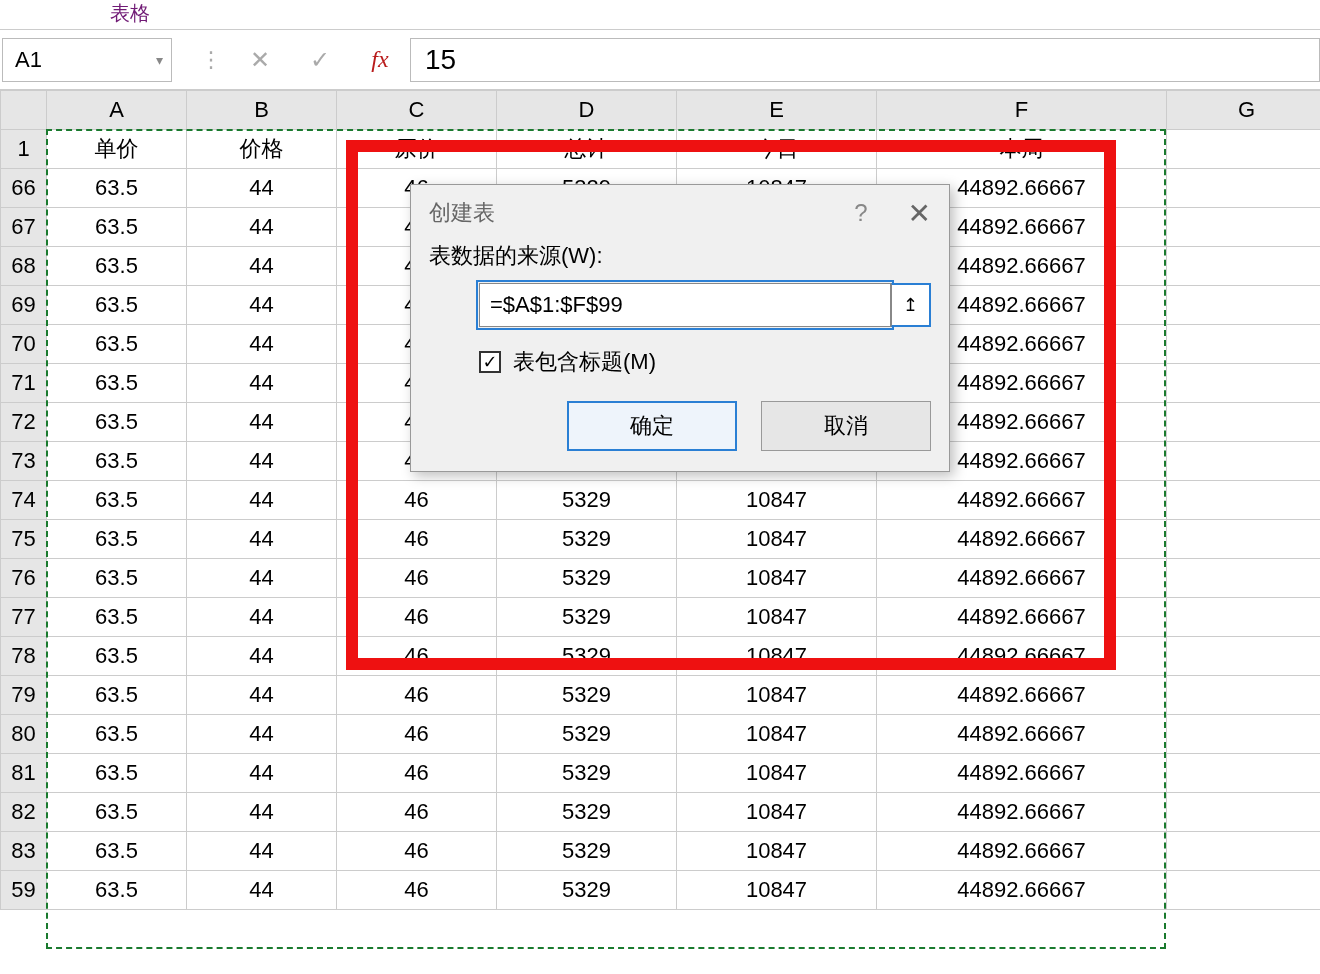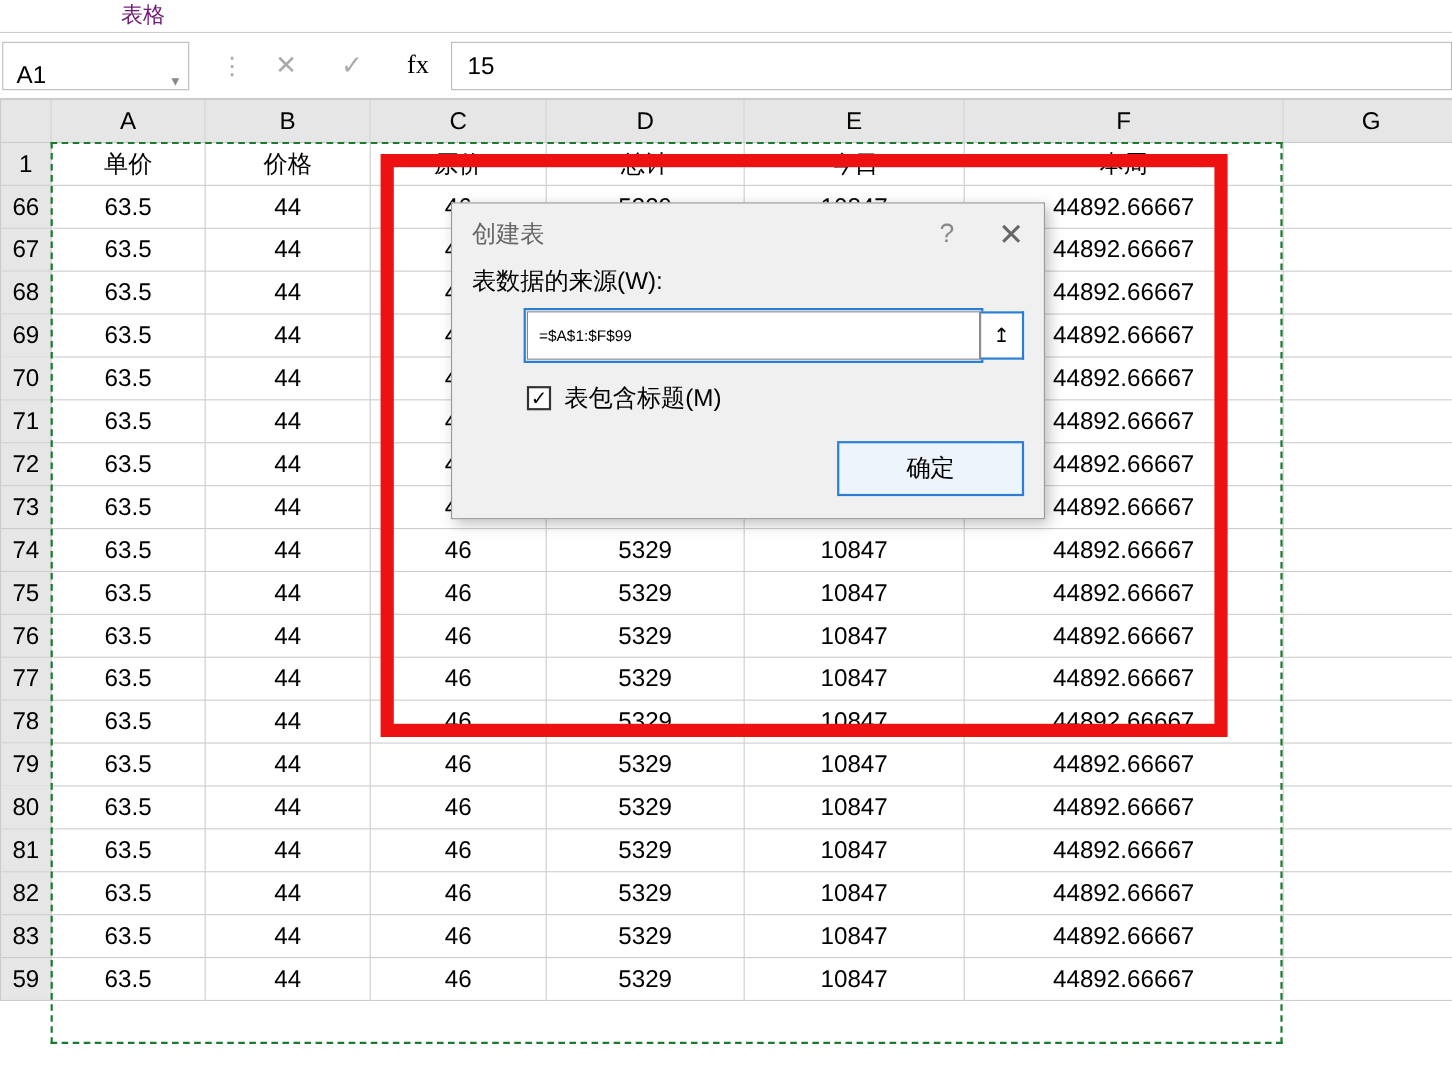--- a/index.html
+++ b/index.html
@@ -4,26 +4,26 @@
 <style>
   * { box-sizing: border-box; margin: 0; padding: 0; font-family: "Microsoft YaHei", Arial, sans-serif; }
   body { background: #fff; width: 1320px; height: 974px; overflow: hidden; position: relative; }
 
   
   .ribbon-tabs { height: 30px; display: flex; border-bottom: 1px solid #ccc; font-size: 20px; color: #701a75; }
   .ribbon-tabs div { text-align: center; }
 
   
   .formula-bar { height: 60px; display: flex; align-items: center; border-bottom: 1px solid #ccc; }
-  .name-box { width: 170px; height: 44px; border: 1px solid #bbb; margin-left: 2px; display: flex; align-items: flex-end; padding: 0 12px; font-size: 22px; position: relative; }
+  .name-box { width: 170px; height: 44px; border: 1px solid #bbb; margin-left: 2px; display: flex; align-items: center; padding: 0 12px; font-size: 22px; position: relative; }
   .name-box .dd { position: absolute; right: 8px; color: #888; font-size: 14px; }
   .fb-sep { width: 20px; }
   .fb-btn { width: 60px; height: 44px; display: flex; align-items: center; justify-content: center; color: #aaa; font-size: 24px; }
-  .fb-btn.fx { font-family: serif; color: #000000; }
-  .formula-input { flex: 1; height: 44px; border: 1px solid #bbb; font-size: 22px; padding: 0 14px; display: flex; align-items: center; }
+  .fb-btn.fx { font-style: italic; font-family: serif; color: #b91c1c; }
+  .formula-input { flex: 1; height: 44px; border: 1px solid #bbb; font-size: 28px; padding: 0 14px; display: flex; align-items: center; }
 
   
   .grid-wrap { position: relative; }
   table.grid { border-collapse: collapse; table-layout: fixed; width: 100%; }
   .grid th, .grid td { border: 1px solid #ccc; height: 39px; font-size: 22px; text-align: center; font-weight: normal; overflow: hidden; }
   .grid th { background: #e6e6e6; }
   .grid .corner { width: 46px; background: #e6e6e6; }
   .grid .rowhdr { background: #e6e6e6; width: 46px; }
 
   .col-A { width: 140px; }
@@ -42,21 +42,21 @@
 
   
   .dialog { position: absolute; width: 540px; background: #f0f0f0; border: 1px solid #999; box-shadow: 4px 4px 12px rgba(0,0,0,0.25); }
   .dlg-title { height: 56px; display: flex; align-items: center; padding: 0 18px; font-size: 22px; color: #666; }
   .dlg-title .spacer { flex: 1; }
   .dlg-title .help { font-size: 24px; color: #888; margin-right: 40px; cursor: pointer; }
   .dlg-title .close { font-size: 28px; color: #666; cursor: pointer; font-weight: 300; }
   .dlg-body { padding: 0 18px 20px 18px; font-size: 22px; }
   .dlg-label { margin-bottom: 12px; }
   .dlg-range-row { display: flex; align-items: center; margin-left: 50px; margin-bottom: 20px; }
-  .dlg-range-input { flex: 1; height: 44px; border: 1px solid #888; background: #fff; padding: 0 10px; font-size: 14px; outline: 2px solid #2a7fd4; outline-offset: 1px; }
+  .dlg-range-input { flex: 1; height: 44px; border: 1px solid #888; background: #fff; padding: 0 10px; font-size: 22px; outline: 2px solid #2a7fd4; outline-offset: 1px; }
   .dlg-collapse { width: 40px; height: 44px; border: 2px solid #2a7fd4; border-left: 1px solid #888; background: #fff; display: flex; align-items: center; justify-content: center; font-size: 18px; cursor: pointer; }
   .dlg-check-row { display: flex; align-items: center; margin-left: 50px; gap: 12px; margin-bottom: 24px; }
   .dlg-check { width: 22px; height: 22px; border: 2px solid #333; display: flex; align-items: center; justify-content: center; font-size: 18px; background: #fff; }
   .dlg-buttons { display: flex; justify-content: flex-end; gap: 24px; }
   .dlg-btn { width: 170px; height: 50px; font-size: 22px; background: #e6e6e6; border: 1px solid #999; cursor: pointer; }
   .dlg-btn.primary { border: 2px solid #2a7fd4; background: #eef4fb; text-align: center; }
 </style>
 </head>
 <body>
 
@@ -325,16 +325,17 @@
         <div class="dlg-collapse">
           <span>↥</span>
         </div>
       </div>
       <div class="dlg-check-row">
         <div class="dlg-check">✓</div>
         <span>表包含标题(M)</span>
       </div>
       <div class="dlg-buttons">
         <button class="dlg-btn primary">确定</button>
+        <button class="dlg-btn">取消</button>
       </div>
     </div>
   </div>
 </div>
 
 </body></html>

